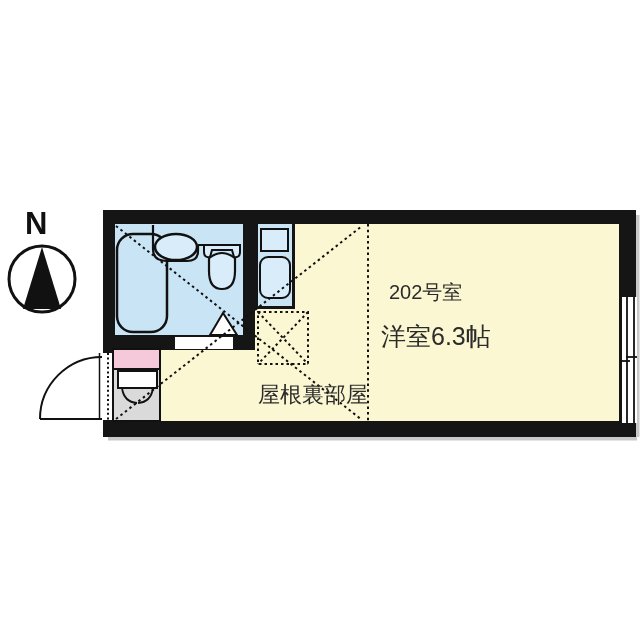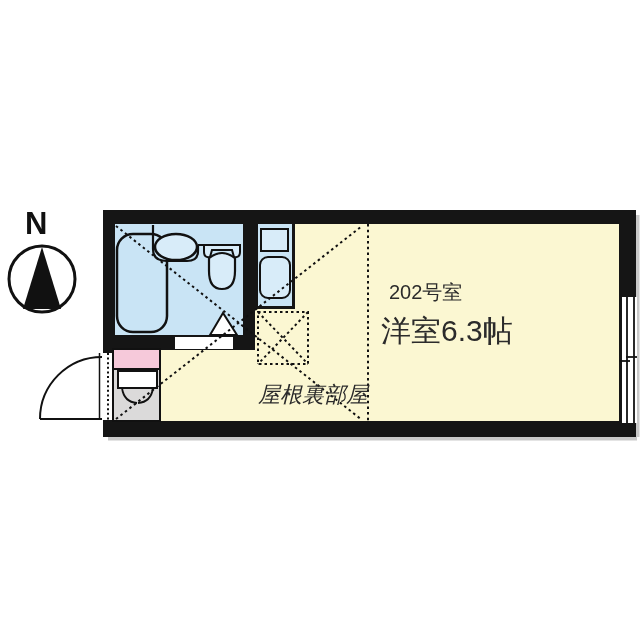--- a/index.html
+++ b/index.html
@@ -2,23 +2,23 @@
 <html><head>
 <meta charset="utf-8">
 <style>
   html,body{margin:0;padding:0;background:#fff;}
   .canvas{position:relative;width:640px;height:640px;background:#ffffff;overflow:hidden;
           font-family:"Liberation Sans","DejaVu Sans",sans-serif;}
   .canvas svg{position:absolute;left:0;top:0;}
   .label{position:absolute;line-height:1;white-space:nowrap;color:#2b2b2b;}
   .north{left:25px;top:208px;font-size:31px;font-weight:800;color:#111;}
   .room-number{left:389px;top:282px;font-size:20px;}
-  .room-info{left:381px;top:316px;font-size:30px;}
+  .room-info{left:381px;top:324px;font-size:25px;}
   .flooring{left:387px;top:338px;font-size:21px;}
-  .attic{left:258px;top:384px;font-size:22px;font-style:italic;}
+  .attic{left:258px;top:384px;font-size:22px;}
 </style>
 </head>
 <body>
 
 <div class="canvas">
 
   <svg width="640" height="640" viewBox="0 0 640 640">
 
     <g>
       <circle cx="42" cy="279" r="33" fill="#ffffff" stroke="#111" stroke-width="3"></circle>

